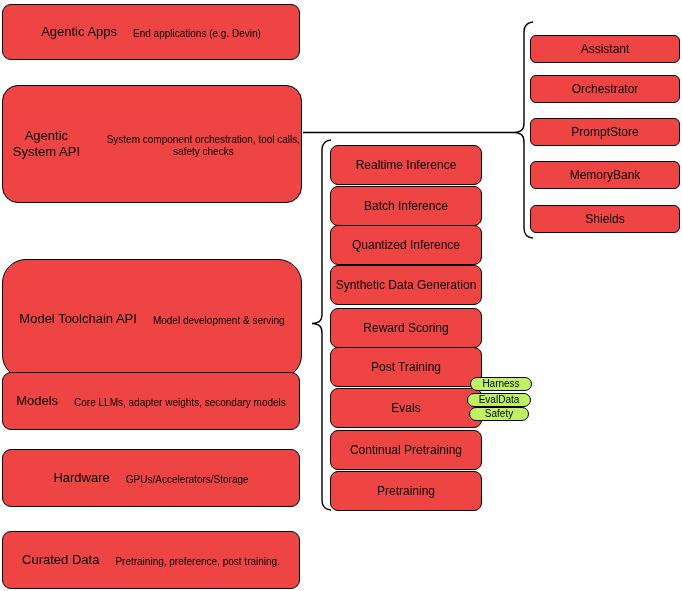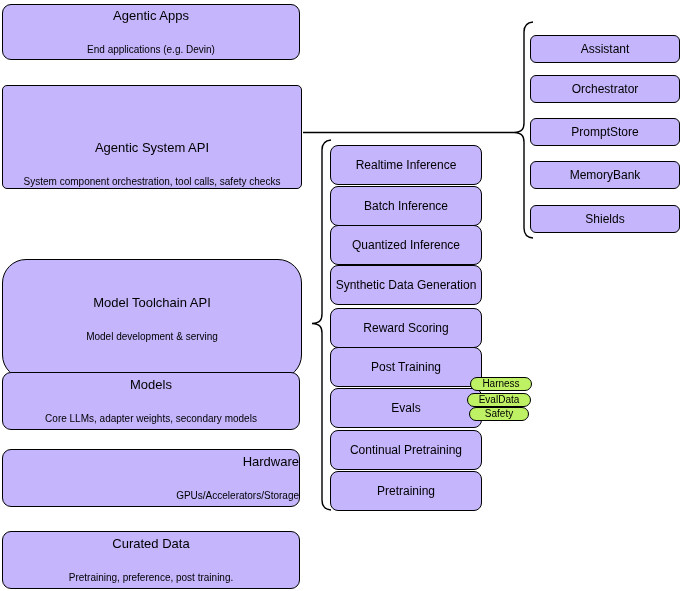--- a/index.html
+++ b/index.html
@@ -2,33 +2,33 @@
 <html><head>
 <meta charset="utf-8">
 <style>
   html,body{margin:0;padding:0;background:#ffffff;}
   #canvas{
     position:relative;width:682px;height:591px;background:#ffffff;
     font-family:"Liberation Sans", sans-serif;color:#000;overflow:hidden;
   }
   #lines{position:absolute;left:0;top:0;width:682px;height:591px;pointer-events:none;}
   .node{
-    position:absolute;box-sizing:border-box;border:1.4px solid #000;background:#c4b5fd;
-    display:flex;flex-direction:column;align-items:center;justify-content:center;
+    position:absolute;box-sizing:border-box;border:1.4px solid #000;background:#ef4444;
+    display:flex;align-items:center;justify-content:center;
     text-align:center;line-height:1.2;gap:16px;
   }
   .title{font-size:13px;}
   .subtitle{font-size:10px;margin-top:4px;}
   .label{font-size:12px;}
   
   .l0{left:2px;top:4px;width:298px;height:56px;border-radius:9px;}
-  .l1{left:2px;top:85px;width:300px;height:104px;border-radius:5px;justify-content:flex-end;}
+  .l1{left:2px;top:85px;width:300px;height:118px;border-radius:16px;justify-content:flex-end;}
   .l2{left:2px;top:223px;width:300px;height:120px;border-radius:24px;margin-top:36px;}
   .l3{left:2px;top:372px;width:298px;height:58px;border-radius:9px;}
-  .l4{left:2px;top:449px;width:298px;height:58px;border-radius:9px;align-items:flex-end;}
+  .l4{left:2px;top:449px;width:298px;height:58px;border-radius:9px;}
   .l5{left:2px;top:531px;width:298px;height:58px;border-radius:9px;}
   
   .mid{left:330px;width:152px;height:40px;border-radius:8px;}
   .m0{top:145px;} .m1{top:186px;} .m2{top:225px;} .m3{top:265px;}
   .m4{top:308px;} .m5{top:347px;} .m6{top:388px;} .m7{top:430px;} .m8{top:471px;}
   
   .rgt{left:530px;width:150px;height:28px;border-radius:6px;}
   .r0{top:35px;} .r1{top:75px;} .r2{top:118px;} .r3{top:161px;} .r4{top:205px;text-align:right;}
   
   .pill{

